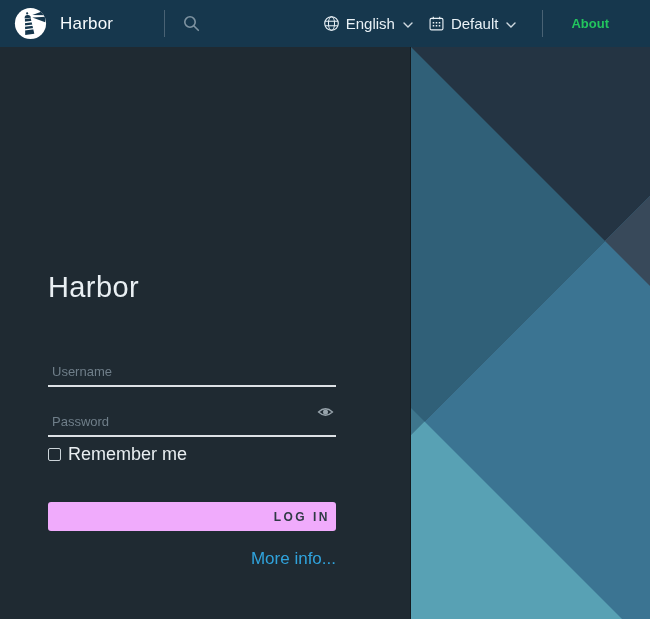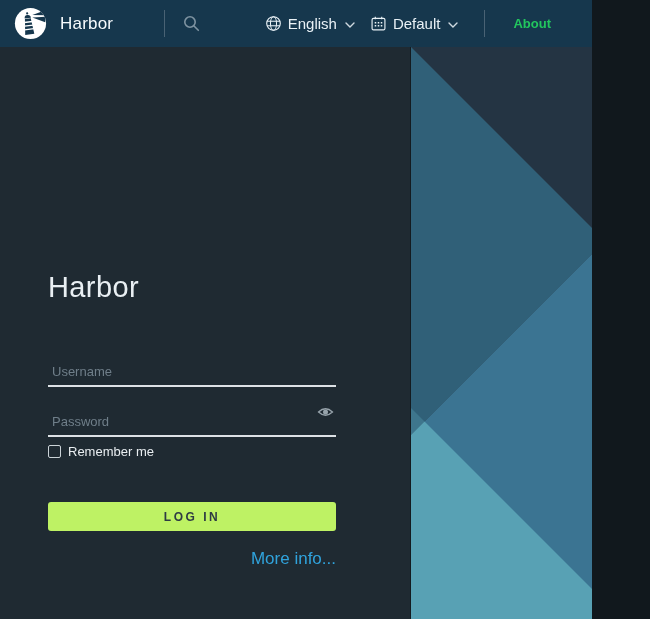--- a/index.html
+++ b/index.html
@@ -1,17 +1,17 @@
 <!DOCTYPE html>
 <html><head>
 <meta charset="utf-8">
 <style>
   html,body{margin:0;padding:0;background:#11181d;}
   .page{
-    position:relative;width:592px;height:619px;overflow:hidden;
+    position:relative;width:650px;height:619px;overflow:hidden;
     font-family:"Liberation Sans",sans-serif;background:#1F2A32;
     -webkit-font-smoothing:antialiased;
   }
   
   .topnav{
     position:absolute;top:0;left:0;width:100%;height:47px;
     background:#16374D;display:flex;align-items:center;z-index:5;
   }
   .brand-group{display:flex;align-items:center;cursor:pointer;}
   .logo{width:33px;height:33px;margin-left:14px;flex:0 0 auto;}
@@ -46,21 +46,21 @@
     font-family:"Liberation Sans",sans-serif;font-size:13px;color:#E9EEF1;margin-top:9px;
   }
   .txt-input::placeholder{color:#6F7E89;opacity:1;}
   .field-pass .txt-input{padding-right:26px;}
   .eye-btn{position:absolute;right:2px;top:2px;background:none;border:none;padding:0;cursor:pointer;line-height:0;}
   .remember-row{position:absolute;top:397px;left:0;display:flex;align-items:center;gap:7px;}
   .cbx{
     appearance:none;-webkit-appearance:none;width:13px;height:13px;margin:0;
     border:1px solid #CBD3D8;border-radius:2px;background:transparent;cursor:pointer;
   }
-  .remember-label{font-size:13px;color:#E9EEF1;}
+  .remember-label{font-size:18px;color:#E9EEF1;}
   .login-btn{
     position:absolute;top:455px;left:0;width:288px;height:29px;border:none;border-radius:3px;
     background:#7C8893;color:#2E3A44;font-family:"Liberation Sans",sans-serif;
     font-size:12px;font-weight:600;letter-spacing:2.5px;cursor:pointer;
   }
   .more-info{
     position:absolute;top:502px;right:0;font-size:17px;font-weight:500;
     color:#30A3DC;text-decoration:none;cursor:pointer;
   }
 </style>
@@ -172,19 +172,19 @@
             <circle cx="8.5" cy="7" r="2.5" fill="#97A3AB"></circle>
           </svg>
         </button>
       </div>
 
       <label class="remember-row">
         <input type="checkbox" class="cbx" style="">
         <span class="remember-label">Remember me</span>
       </label>
 
-      <button type="submit" class="login-btn" style="background-color: #bef264; color: rgb(46, 58, 68);">LOG IN</button>
+      <button type="submit" class="login-btn" style="background-color: #f0abfc; color: rgb(46, 58, 68); text-align: right;">LOG IN</button>
 
       <a class="more-info" style="color: rgb(48, 163, 220);">More info...</a>
     </form>
   </div>
 
 </div>
 
 </body></html>

